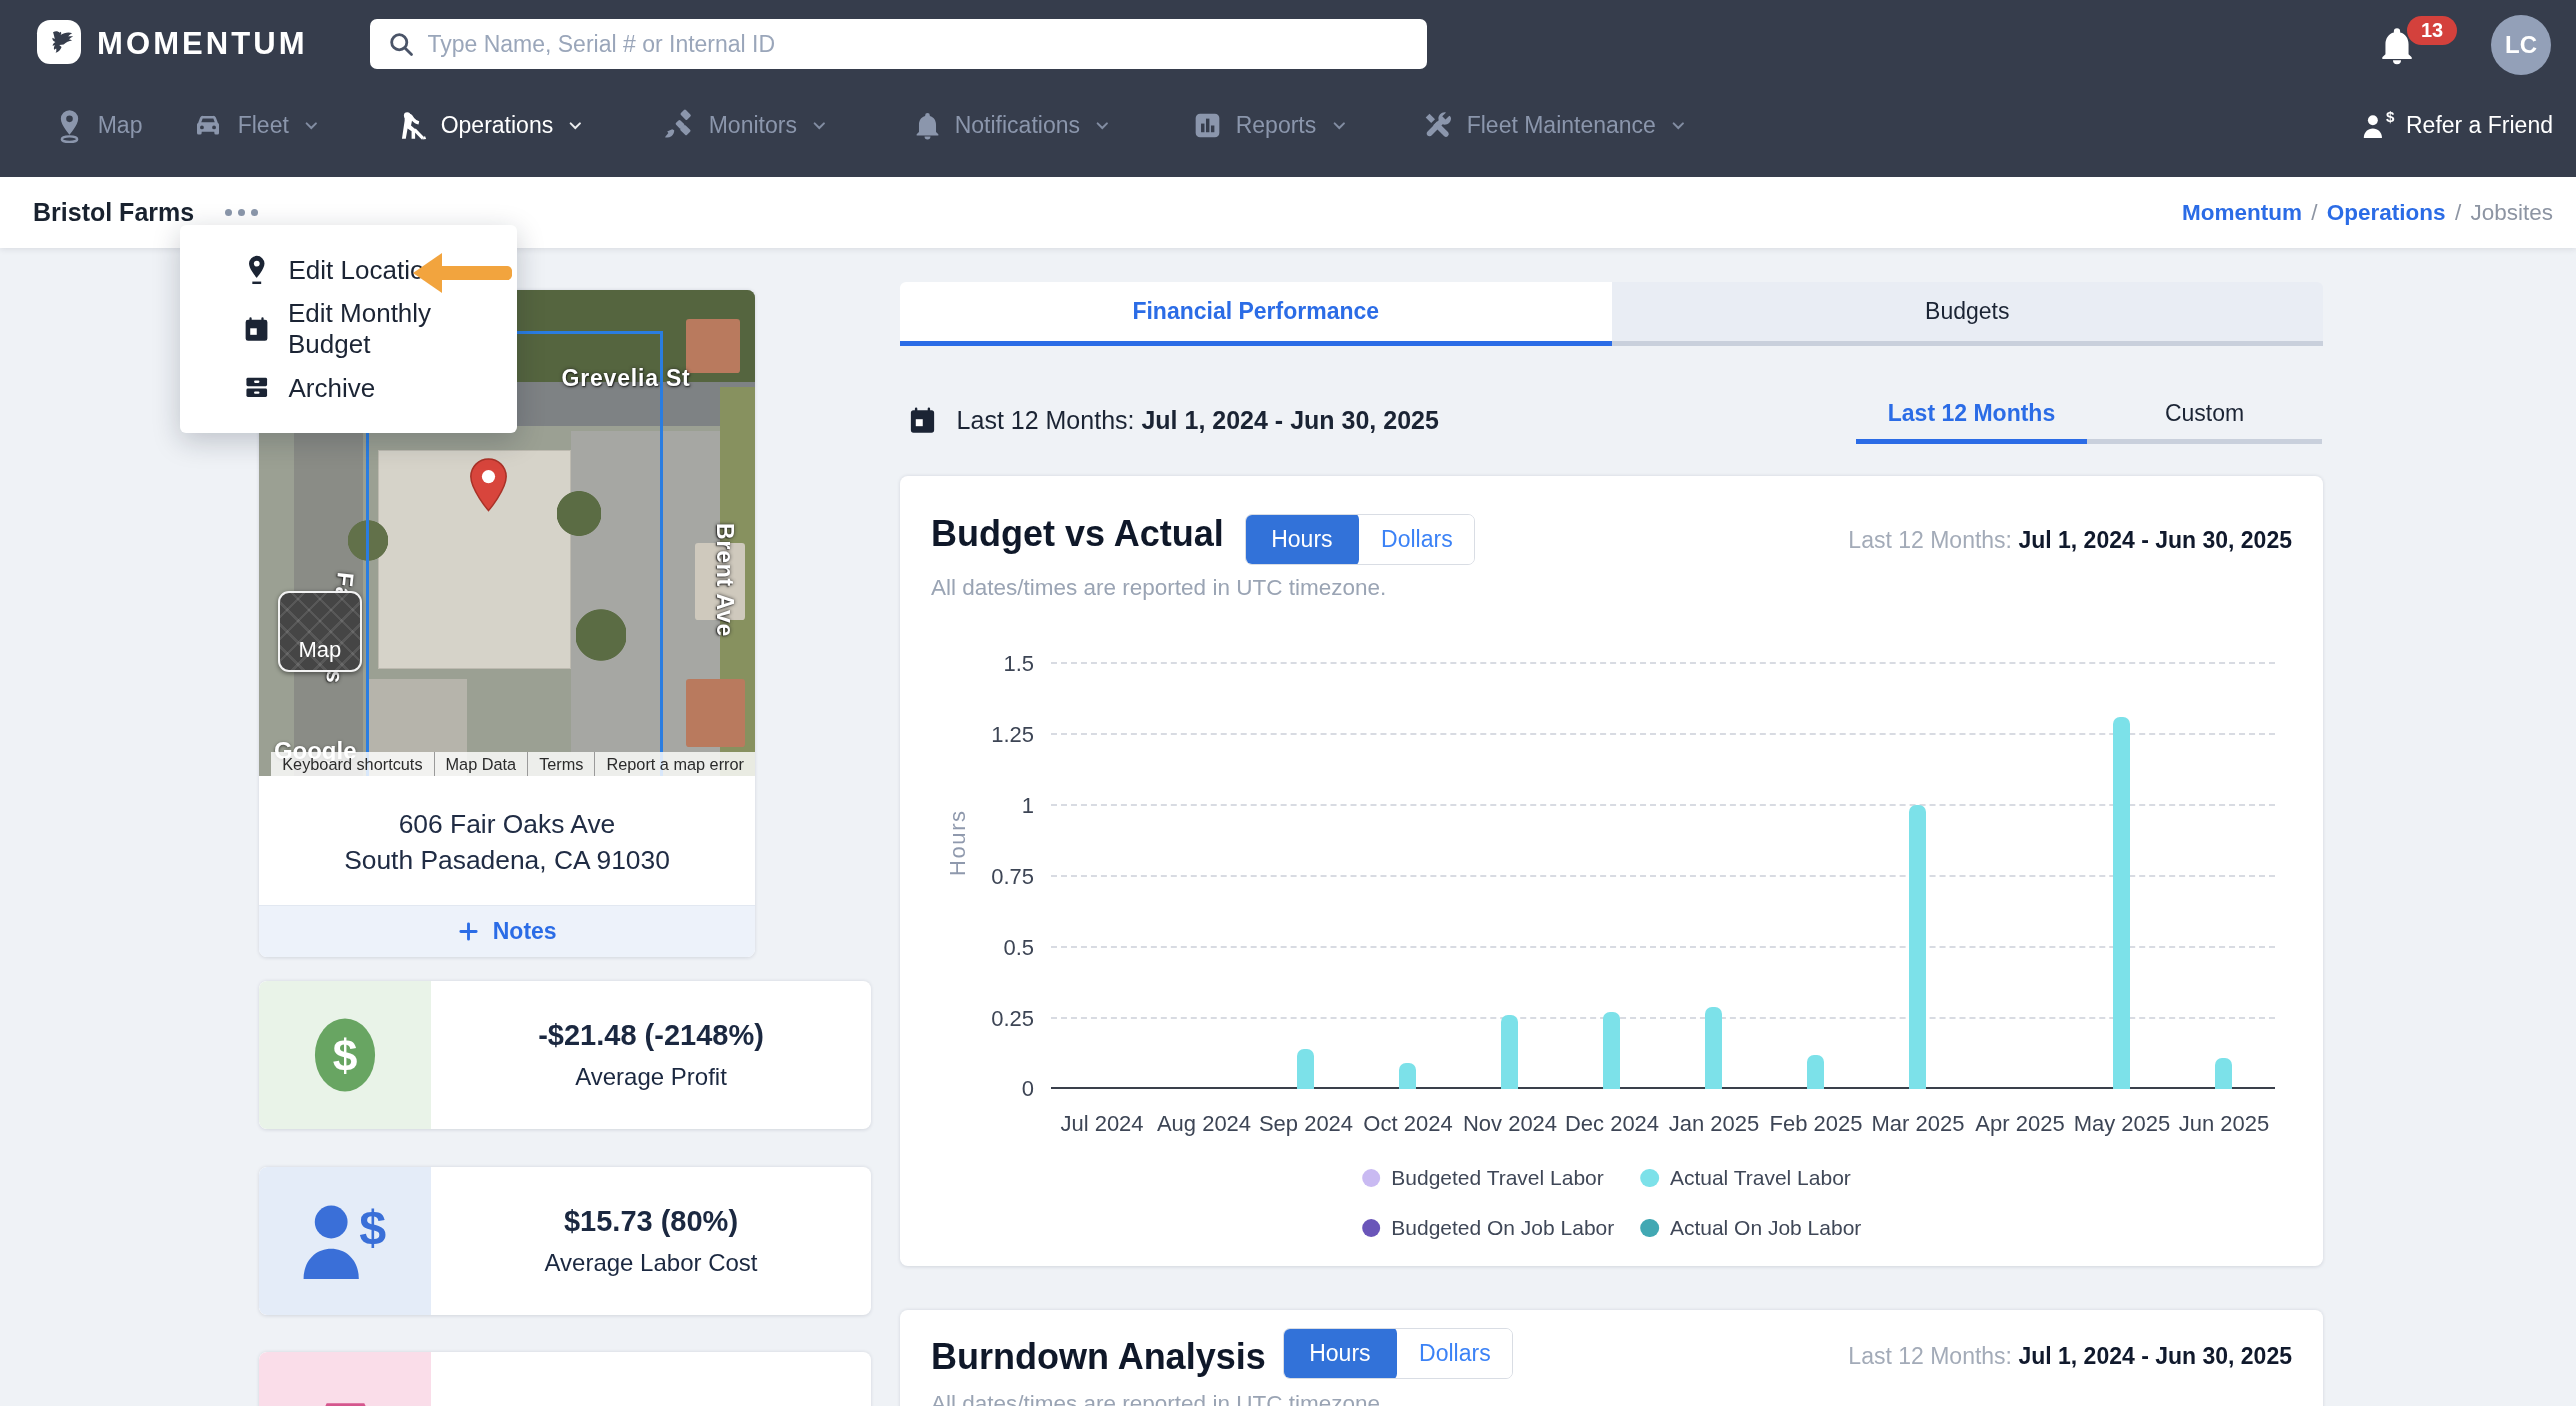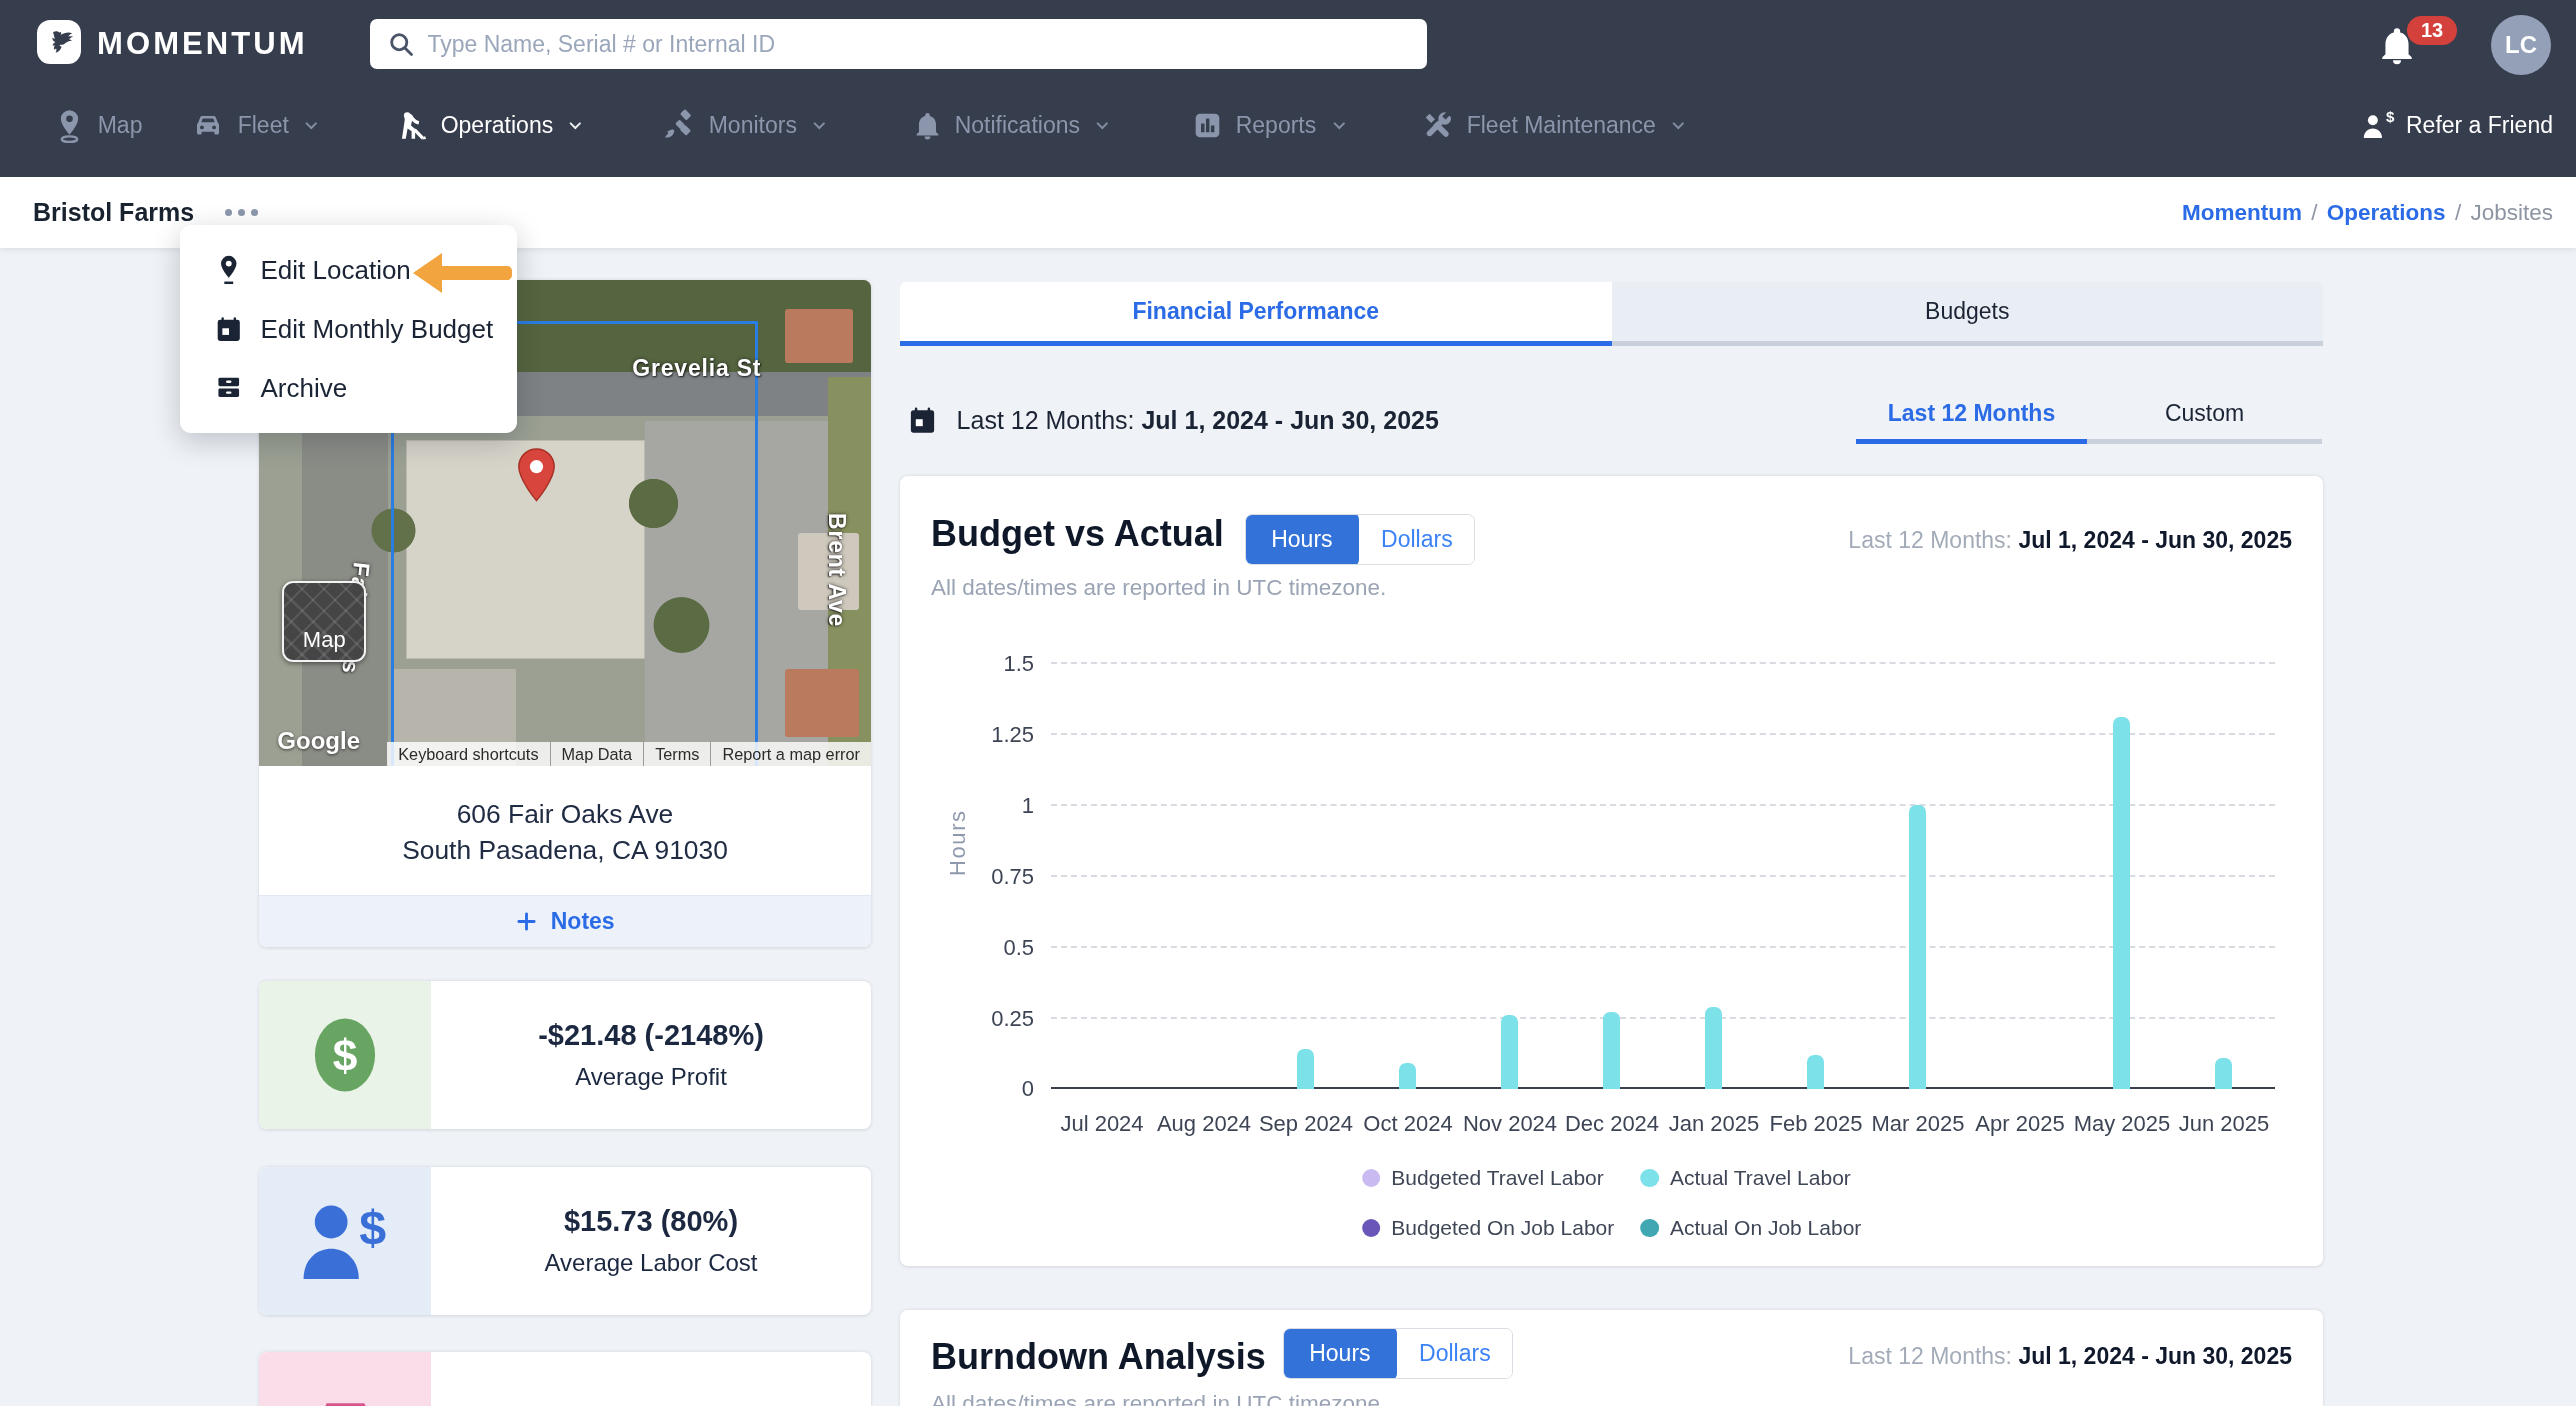--- a/index.html
+++ b/index.html
@@ -33,34 +33,34 @@
   
   .subheader { position:absolute; left:0; top:177px; width:2576px; height:71px; background:#fff; z-index:15;
     box-shadow:0 1.6px 6.2px rgba(25,34,49,.10); display:flex; align-items:center; }
   .site-title { margin-left:33px; font-size:25px; font-weight:bold; color:#19222f; }
   .dots { margin-left:23px; display:flex; gap:6.2px; cursor:pointer; padding:7.8px; }
   .dots i { width:7px; height:7px; border-radius:50%; background:#8b97ab; }
   .breadcrumb { margin-left:auto; margin-right:23px; font-size:22.5px; color:#8d95a3; display:flex; gap:9.3px; }
   .breadcrumb .lnk { color:#2b6ce6; font-weight:600; cursor:pointer; }
 
   
-  .popover { position:absolute; left:180px; top:225px; width:337px; height:208px; background:#fff; border-radius:11px;
-    box-shadow:0 7.8px 28px rgba(20,28,45,.22); z-index:40; padding-top:15.5px; }
+  .popover { position:absolute; left:180px; top:225px; width:337px; height:208px; background:#fff; border-radius:6px;
+    box-shadow:0 7.8px 28px rgba(20,28,45,.22); z-index:40; padding-top:15.5px;padding-left:28px; }
   .menu-item { height:59px; display:flex; align-items:center; gap:17px; padding-left:34px; cursor:pointer; color:#1b2434; }
   .menu-item span.lbl { font-size:26px; }
   .arrow-ann { position:absolute; left:233px; top:28px; width:101px; height:40px; pointer-events:none; }
   .arrow-ann .head { position:absolute; left:0; top:0; width:0; height:0;
     border-top:20px solid transparent; border-bottom:20px solid transparent; border-right:29.5px solid #f2a43e; }
   .arrow-ann .shaft { position:absolute; left:28px; top:13.2px; width:71px; height:14px; background:#f2a43e; border-radius:0 4.7px 4.7px 0; }
 
   
   .card { position:absolute; background:#fff; border-radius:7.8px; box-shadow:0 0.8px 3.9px rgba(23,34,59,.13); }
 
   
-  .map-card { left:259px; top:280px; width:612px; height:667px; overflow:hidden; }
+  .map-card { left:259px; top:290px; width:496px; height:667px; overflow:hidden; }
   .map-area { position:relative; width:100%; height:486px; background:#9ba093; overflow:hidden; cursor:grab; }
   .m-layer { position:absolute; }
   .poly { position:absolute; left:21.5%; top:8.5%; width:60%; height:96%; border:3.1px solid #2a7de1; }
   .street-lbl { position:absolute; color:#fff; font-size:23px; font-weight:bold;
     text-shadow:0 0 3.9px rgba(40,40,40,.9), 0.8px 0.8px 1.6px rgba(0,0,0,.7); letter-spacing:0.8px; }
   .map-btn { position:absolute; left:3.8%; top:62%; width:84px; height:81px; background:#454545; border:2.3px solid #f3f3f3;
     border-radius:11px; color:#fff; font-size:22px; display:flex; align-items:flex-end; justify-content:center;
     padding-bottom:7.8px; cursor:pointer; box-shadow:0 1.6px 4.7px rgba(0,0,0,.4);
     background-image:repeating-linear-gradient(45deg, rgba(255,255,255,.10) 0 2.3px, transparent 2.3px 15.5px),
       repeating-linear-gradient(-45deg, rgba(255,255,255,.10) 0 2.3px, transparent 2.3px 15.5px); }

